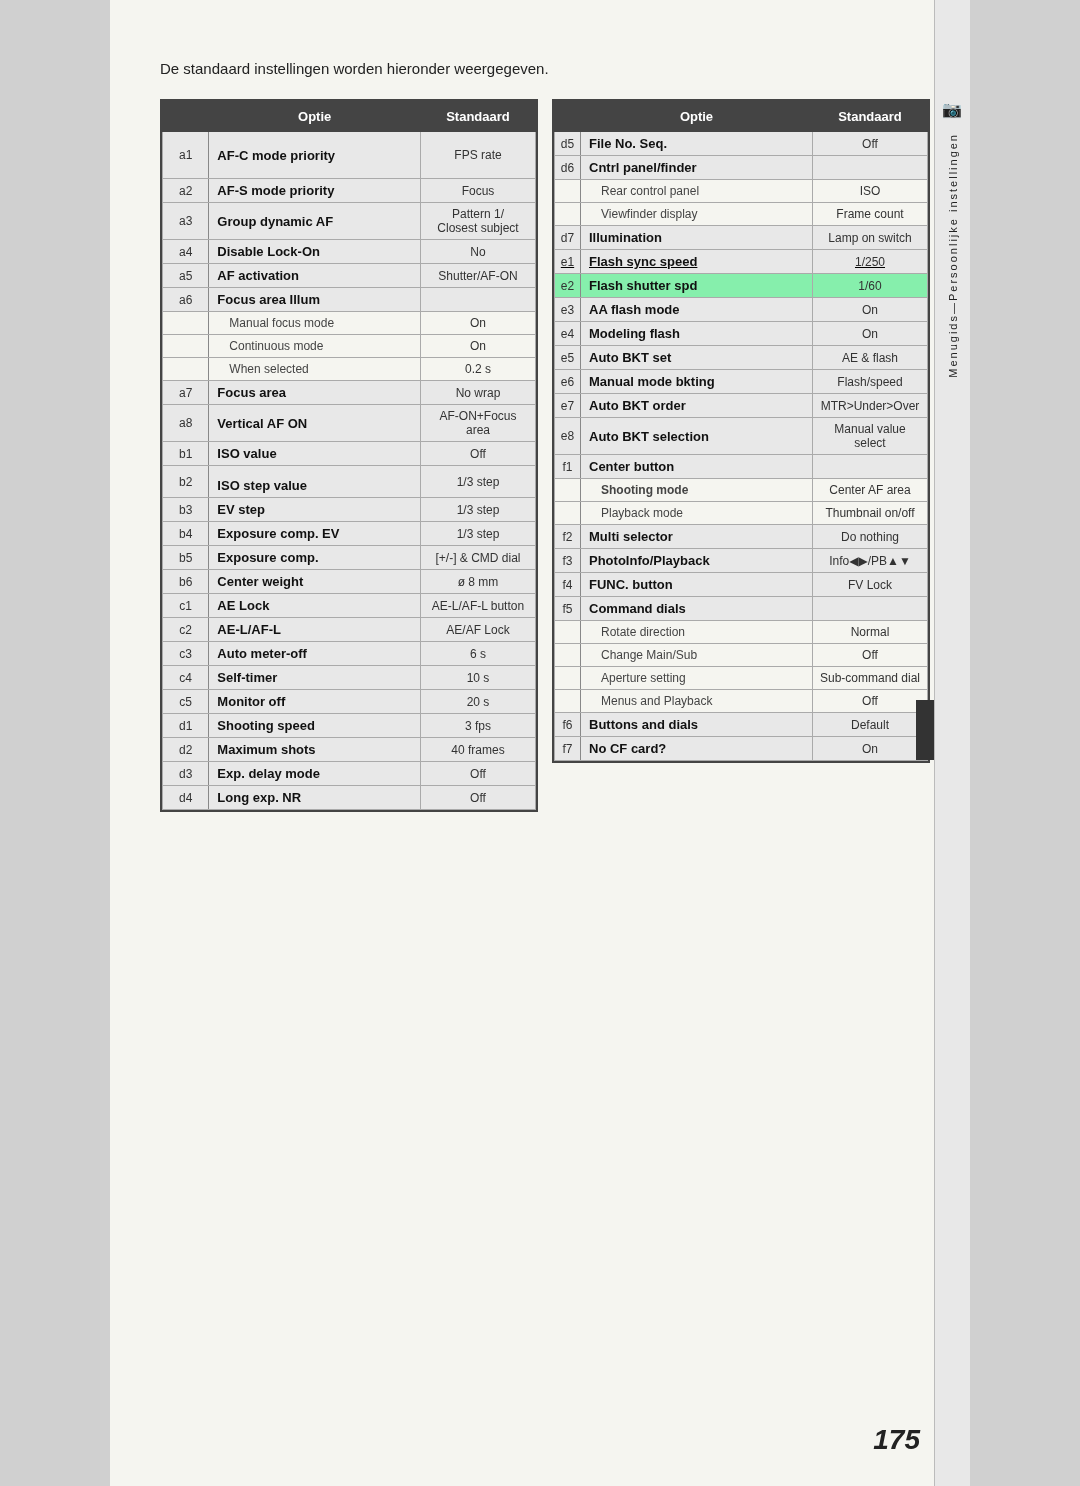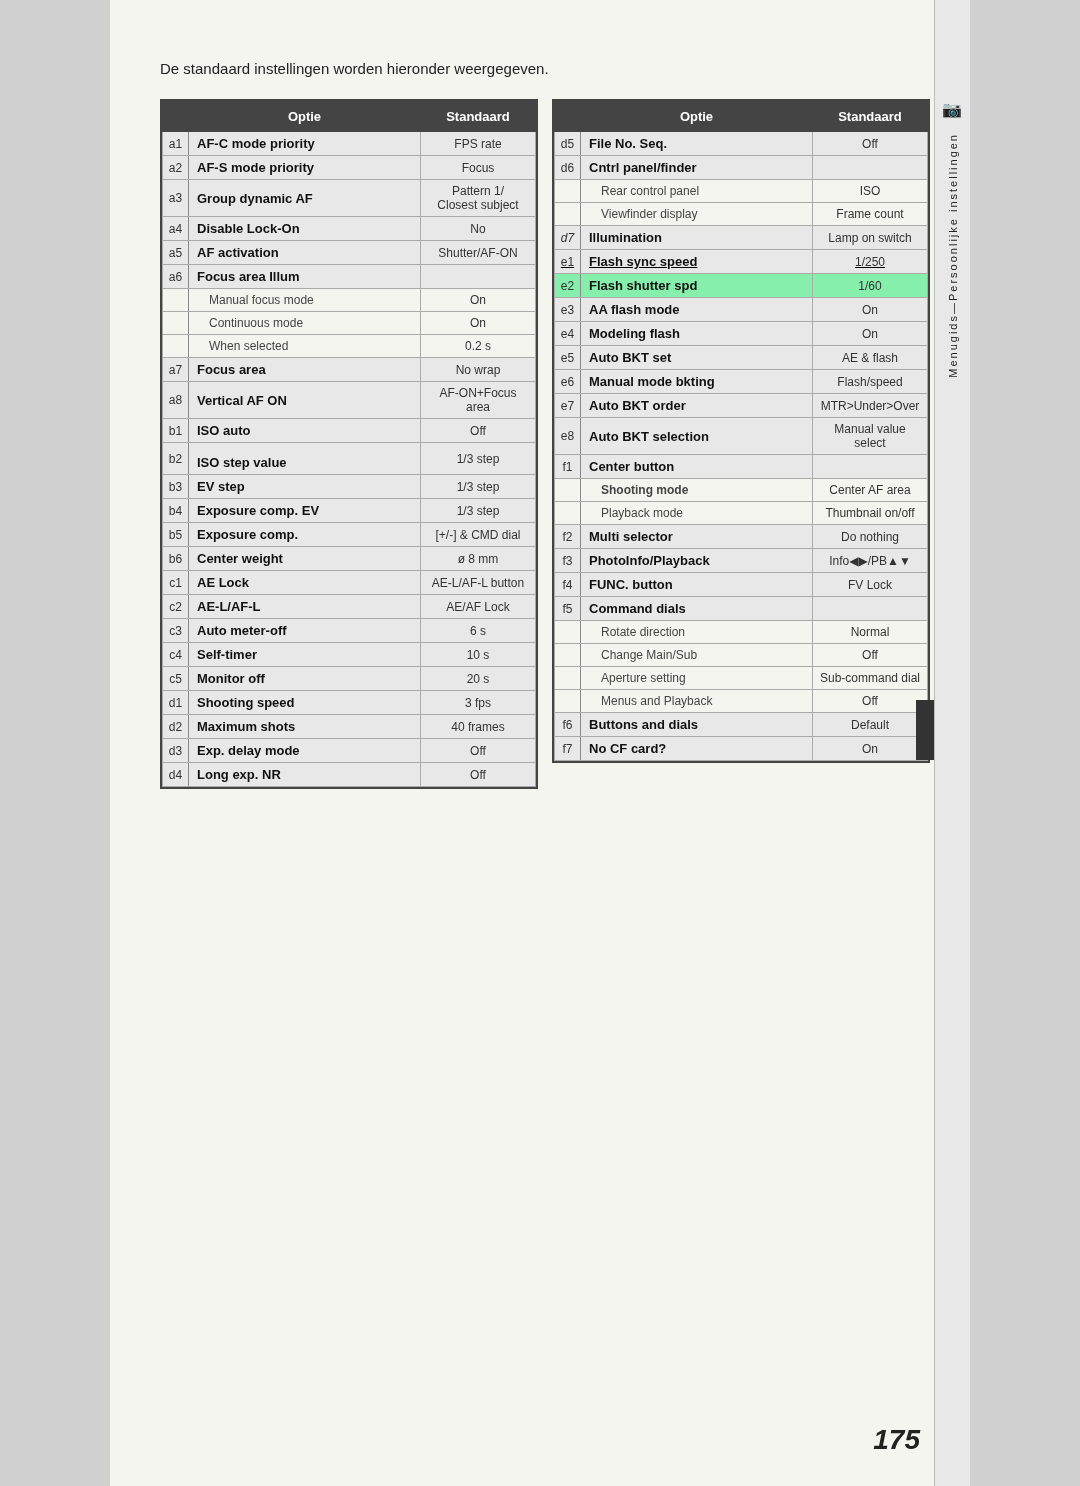--- a/index.html
+++ b/index.html
@@ -118,21 +118,21 @@
       <table>
         <thead>
           <tr>
             <th class="key-col"></th>
             <th class="opt-col">Optie</th>
             <th class="std-col">Standaard</th>
           </tr>
         </thead>
         <tbody id="left-tbody">
         <tr style="background: rgb(232, 232, 232);">
-              <td style="text-align: center; font-size: 12px; color: rgb(51, 51, 51); border-right: 1px solid rgb(136, 136, 136); width: 26px; padding: 4px;">a1</td>
+              <td style="text-align: center; font-size: 12px; color: rgb(51, 51, 51); border-right: 1px solid rgb(136, 136, 136); width: 26px; padding: 16px;">a1</td>
               <td style="padding: 4px 6px 4px 8px; font-size: 13px; font-weight: bold; color: rgb(17, 17, 17);">AF-C mode priority</td>
               <td style="text-align: center; width: 115px; font-size: 12px; color: rgb(51, 51, 51); padding: 4px 6px;">FPS rate</td>
             </tr>
             <tr style="background: rgb(232, 232, 232);">
               <td style="text-align: center; font-size: 12px; color: rgb(51, 51, 51); border-right: 1px solid rgb(136, 136, 136); width: 26px; padding: 4px;">a2</td>
               <td style="padding: 4px 6px 4px 8px; font-size: 13px; font-weight: bold; color: rgb(17, 17, 17);">AF-S mode priority</td>
               <td style="text-align: center; width: 115px; font-size: 12px; color: rgb(51, 51, 51); padding: 4px 6px;">Focus</td>
             </tr>
             <tr style="background: rgb(232, 232, 232);">
               <td style="text-align: center; font-size: 12px; color: rgb(51, 51, 51); border-right: 1px solid rgb(136, 136, 136); width: 26px; padding: 4px;">a3</td>
@@ -174,21 +174,21 @@
               <td style="padding: 4px 6px 4px 8px; font-size: 13px; font-weight: bold; color: rgb(17, 17, 17);">Focus area</td>
               <td style="text-align: center; width: 115px; font-size: 12px; color: rgb(51, 51, 51); padding: 4px 6px;">No wrap</td>
             </tr>
             <tr style="background: rgb(232, 232, 232);">
               <td style="text-align: center; font-size: 12px; color: rgb(51, 51, 51); border-right: 1px solid rgb(136, 136, 136); width: 26px; padding: 4px;">a8</td>
               <td style="padding: 4px 6px 4px 8px; font-size: 13px; font-weight: bold; color: rgb(17, 17, 17);">Vertical AF ON</td>
               <td style="text-align: center; width: 115px; font-size: 12px; color: rgb(51, 51, 51); padding: 4px 6px;">AF-ON+Focus area</td>
             </tr>
             <tr style="background: rgb(232, 232, 232);">
               <td style="text-align: center; font-size: 12px; color: rgb(51, 51, 51); border-right: 1px solid rgb(136, 136, 136); width: 26px; padding: 4px;">b1</td>
-              <td style="padding: 4px 6px 4px 8px; font-size: 13px; font-weight: bold; color: rgb(17, 17, 17);">ISO auto</td>
+              <td style="padding: 4px 6px 4px 8px; font-size: 13px; font-weight: bold; color: rgb(17, 17, 17);">ISO value</td>
               <td style="text-align: center; width: 115px; font-size: 12px; color: rgb(51, 51, 51); padding: 4px 6px;">Off</td>
             </tr>
             <tr style="background: rgb(232, 232, 232);">
               <td style="text-align: center; font-size: 12px; color: rgb(51, 51, 51); border-right: 1px solid rgb(136, 136, 136); width: 26px; padding: 4px;">b2</td>
               <td style="padding: 12px 6px 4px 8px; font-size: 13px; font-weight: bold; color: rgb(17, 17, 17);">ISO step value</td>
               <td style="text-align: center; width: 115px; font-size: 12px; color: rgb(51, 51, 51); padding: 4px 6px;">1/3 step</td>
             </tr>
             <tr style="background: rgb(232, 232, 232);">
               <td style="text-align: center; font-size: 12px; color: rgb(51, 51, 51); border-right: 1px solid rgb(136, 136, 136); width: 26px; padding: 4px;">b3</td>
               <td style="padding: 4px 6px 4px 8px; font-size: 13px; font-weight: bold; color: rgb(17, 17, 17);">EV step</td>
@@ -282,21 +282,21 @@
               <td style="text-align: center; font-size: 12px; color: rgb(51, 51, 51); border-right: 1px solid rgb(136, 136, 136); width: 26px; padding: 4px;"></td>
               <td style="padding: 3px 6px 3px 20px; font-size: 12px; font-weight: normal; color: rgb(68, 68, 68);">Rear control panel</td>
               <td style="text-align: center; width: 115px; font-size: 12px; color: rgb(51, 51, 51); padding: 4px 6px;">ISO</td>
             </tr>
             <tr>
               <td style="text-align: center; font-size: 12px; color: rgb(51, 51, 51); border-right: 1px solid rgb(136, 136, 136); width: 26px; padding: 4px;"></td>
               <td style="padding: 3px 6px 3px 20px; font-size: 12px; font-weight: normal; color: rgb(68, 68, 68);">Viewfinder display</td>
               <td style="text-align: center; width: 115px; font-size: 12px; color: rgb(51, 51, 51); padding: 4px 6px;">Frame count</td>
             </tr>
             <tr style="background: rgb(232, 232, 232);">
-              <td style="text-align: center; font-size: 12px; color: rgb(51, 51, 51); border-right: 1px solid rgb(136, 136, 136); width: 26px; padding: 4px; font-style: italic;">d7</td>
+              <td style="text-align: center; font-size: 12px; color: rgb(51, 51, 51); border-right: 1px solid rgb(136, 136, 136); width: 26px; padding: 4px;">d7</td>
               <td style="padding: 4px 6px 4px 8px; font-size: 13px; font-weight: bold; color: rgb(17, 17, 17);">Illumination</td>
               <td style="text-align: center; width: 115px; font-size: 12px; color: rgb(51, 51, 51); padding: 4px 6px;">Lamp on switch</td>
             </tr>
             <tr style="background: rgb(232, 232, 232); text-decoration: underline;">
               <td style="text-align: center; font-size: 12px; color: rgb(51, 51, 51); border-right: 1px solid rgb(136, 136, 136); width: 26px; padding: 4px;">e1</td>
               <td style="padding: 4px 6px 4px 8px; font-size: 13px; font-weight: bold; color: rgb(17, 17, 17);">Flash sync speed</td>
               <td style="text-align: center; width: 115px; font-size: 12px; color: rgb(51, 51, 51); padding: 4px 6px;">1/250</td>
             </tr>
             <tr style="background: #86efac;">
               <td style="text-align: center; font-size: 12px; color: rgb(51, 51, 51); border-right: 1px solid rgb(136, 136, 136); width: 26px; padding: 4px;">e2</td>

